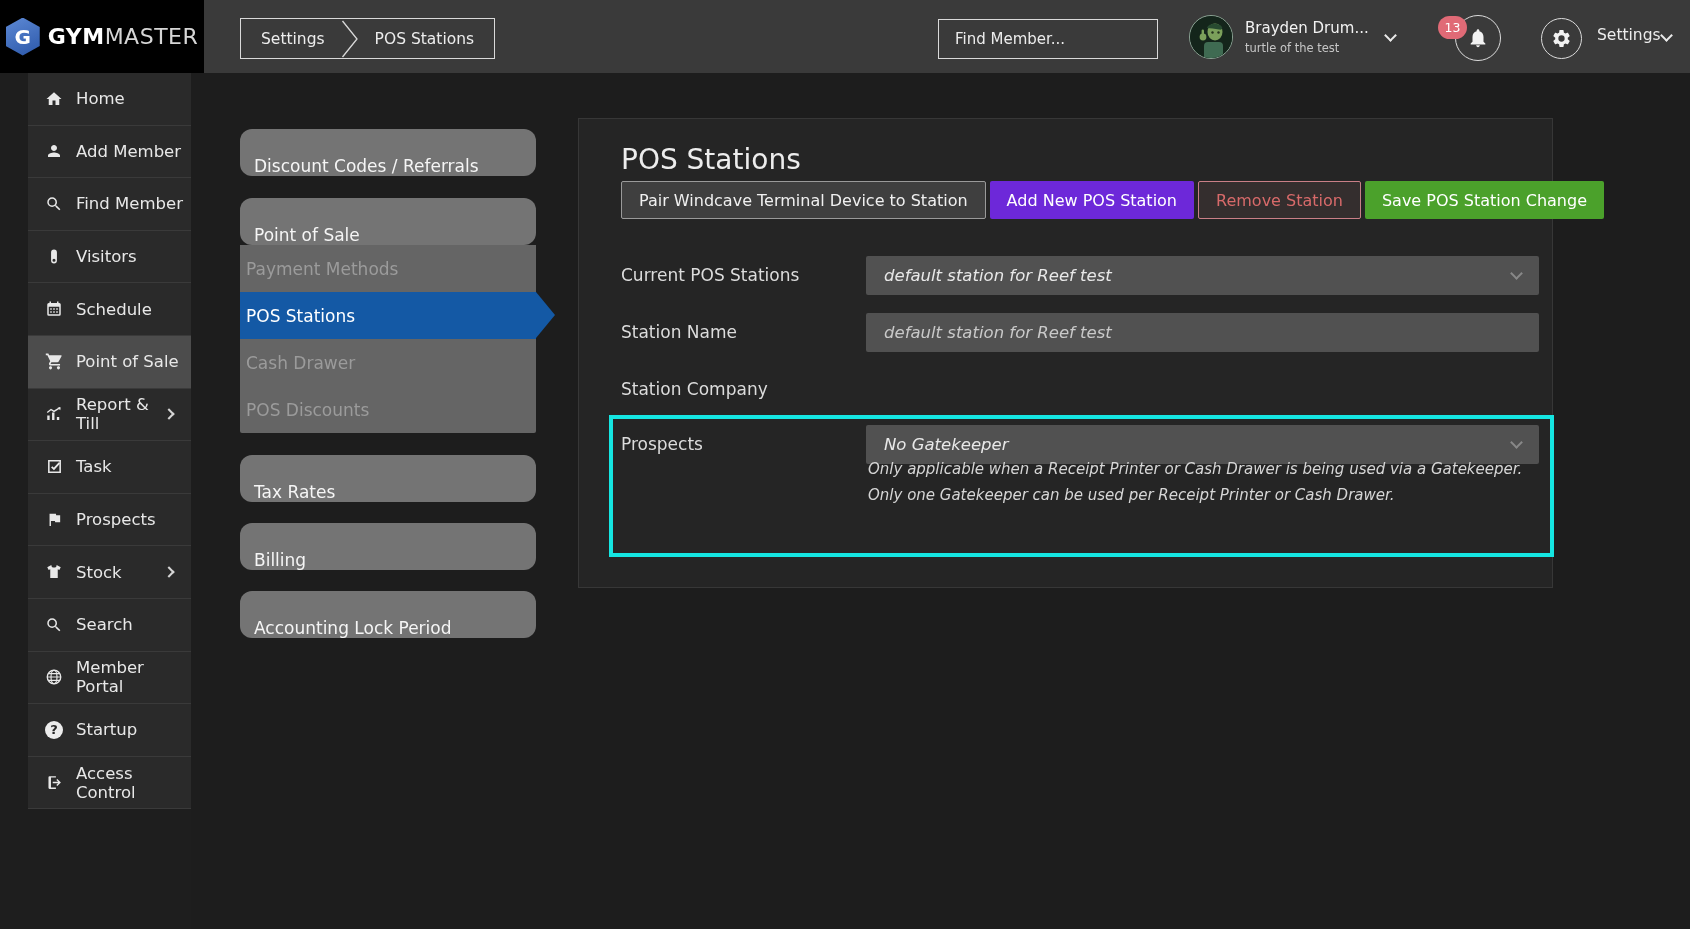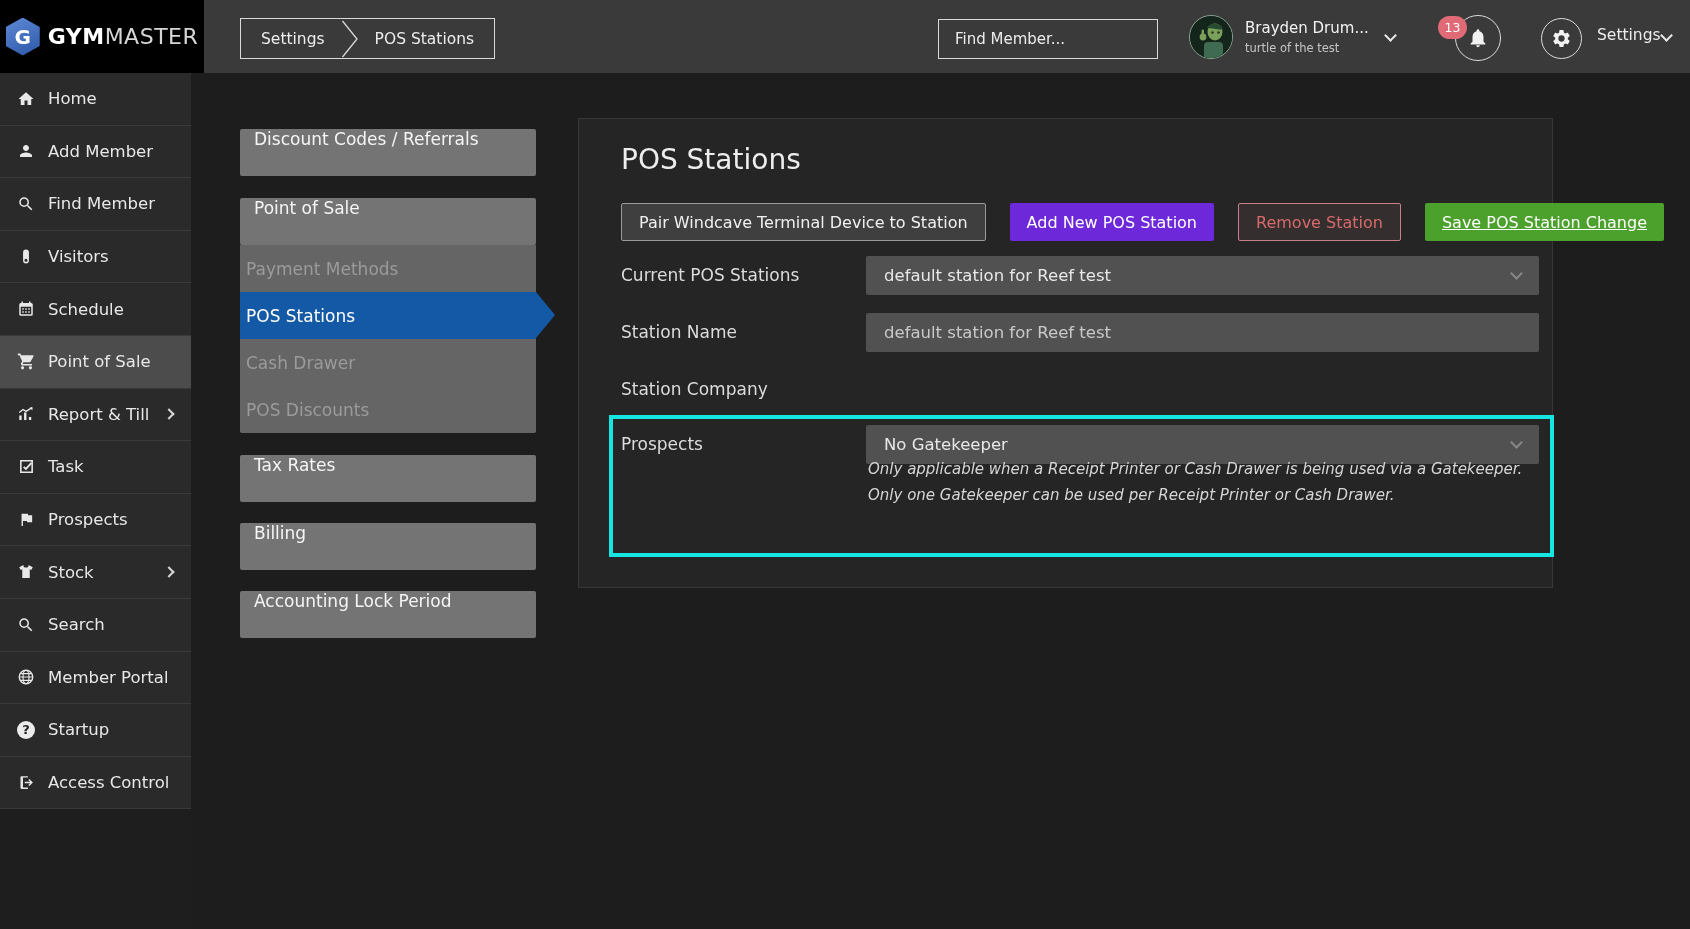--- a/index.html
+++ b/index.html
@@ -29,47 +29,47 @@
 
   .chev-d{display:inline-block;width:9px;height:9px;border-right:2.2px solid #eaeaea;border-bottom:2.2px solid #eaeaea;transform:rotate(45deg);}
   .ring{position:absolute;border:1.5px solid #dcdcdc;border-radius:50%;display:flex;align-items:center;justify-content:center;cursor:pointer;}
   .bell-ring{left:1455px;top:15px;width:46px;height:46px;}
   .gear-ring{left:1541px;top:18px;width:41px;height:41px;}
   .badge{position:absolute;left:1438px;top:16px;min-width:29px;height:23px;border-radius:12px;background:#e06a76;color:#fff;font-size:12.5px;display:flex;align-items:center;justify-content:center;z-index:3;}
   .settings-lbl{position:absolute;left:1597px;top:26px;color:#ececec;font-size:15.5px;cursor:pointer;}
   .settings-chev{position:absolute;left:1662px;top:31px;}
 
   
-  .sidebar{position:absolute;left:0;top:73px;width:191px;height:856px;background:#1e1e1e;}
+  .sidebar{position:absolute;left:0;top:73px;width:191px;height:856px;background:#1e1e1e;padding-left:28px;}
   .side-list{background:#2a2a2a;}
   .side-item{height:52.6px;display:flex;align-items:center;padding-left:15px;border-bottom:1px solid #3a3a3a;color:#e8e8e8;font-size:16.5px;cursor:pointer;}
   .side-item .ic{width:22px;height:20px;margin-right:11px;display:flex;align-items:center;justify-content:center;flex:none;}
   .side-item.active{background:#4c4c4c;}
   .chev-r{width:8px;height:8px;border-right:2px solid #d6d6d6;border-top:2px solid #d6d6d6;transform:rotate(45deg);margin-left:auto;margin-right:18px;flex:none;}
   .qmark{width:18px;height:18px;border-radius:50%;background:#ececec;color:#262626;font-size:13px;font-weight:bold;display:flex;align-items:center;justify-content:center;}
 
   
-  .menu-box{position:absolute;left:240px;width:296px;height:47px;background:#747474;border-radius:2px;color:#f5f5f5;font-size:17px;display:flex;align-items:flex-start;padding-left:14px;cursor:pointer;}
+  .menu-box{position:absolute;left:240px;width:296px;height:47px;background:#747474;border-radius:12px;color:#f5f5f5;font-size:17px;display:flex;align-items:flex-end;padding-left:14px;cursor:pointer;}
   .sub-wrap{position:absolute;left:240px;top:245px;width:296px;background:#656565;border-radius:0 0 2px 2px;}
   .sub-item{position:relative;height:47px;display:flex;align-items:center;padding-left:6px;color:#9b9b9b;font-size:17px;cursor:pointer;}
   .sub-item.active{background:#1459a5;color:#fff;}
   .sub-item.active .pointer{content:"";position:absolute;right:-19px;top:0;width:0;height:0;border-top:23.5px solid transparent;border-bottom:23.5px solid transparent;border-left:19px solid #1459a5;}
 
   
   .panel{position:absolute;left:578px;top:118px;width:975px;height:470px;background:#252525;border:1px solid #373737;}
   .panel-title{position:absolute;left:42px;top:24px;color:#ededed;font-size:28px;}
-  .btn-row{position:absolute;left:42px;top:84px;display:flex;gap:24px;}
+  .btn-row{position:absolute;left:42px;top:62px;display:flex;gap:4px;}
   .btn{height:38px;display:inline-flex;align-items:center;padding:0 17px;font-size:16px;border-radius:2px;cursor:pointer;white-space:nowrap;}
   .btn-pair{background:#3f3f3f;border:1px solid #9a9a9a;color:#f0f0f0;}
   .btn-add{background:#6d28d9;color:#fff;}
   .btn-remove{background:#342e2e;border:1px solid #c97f87;color:#d76a6a;}
-  .btn-save{background:#4ba12b;color:#fff;text-decoration:underline;}
+  .btn-save{background:#4ba12b;color:#fff;}
 
   .flabel{position:absolute;left:42px;color:#dcdcdc;font-size:17px;white-space:nowrap;}
-  .ffield{position:absolute;left:287px;width:673px;height:39px;background:#515151;border-radius:2px;display:flex;align-items:center;padding-left:18px;color:#e8e8e8;font-size:16.5px;cursor:pointer;}
+  .ffield{position:absolute;left:287px;width:673px;height:39px;background:#515151;border-radius:2px;display:flex;align-items:center;padding-left:18px;color:#e8e8e8;font-size:16.5px;cursor:pointer;font-style:italic;}
   .sel-chev{position:absolute;right:18px;top:13px;width:9px;height:9px;border-right:2px solid #888;border-bottom:2px solid #888;transform:rotate(45deg);}
   input.ffield{border:none;outline:none;color:#c9c9c9;cursor:text;}
 
   .hl-box{position:absolute;left:30px;top:296px;width:945px;height:142px;border:4px solid #15e6e2;z-index:2;pointer-events:none;}
   .gk-note{position:absolute;left:289px;top:337px;width:668px;color:#d6d6d6;font-size:15px;font-style:italic;line-height:26px;}
 </style>
 </head>
 <body>
 
 <div id="app">

